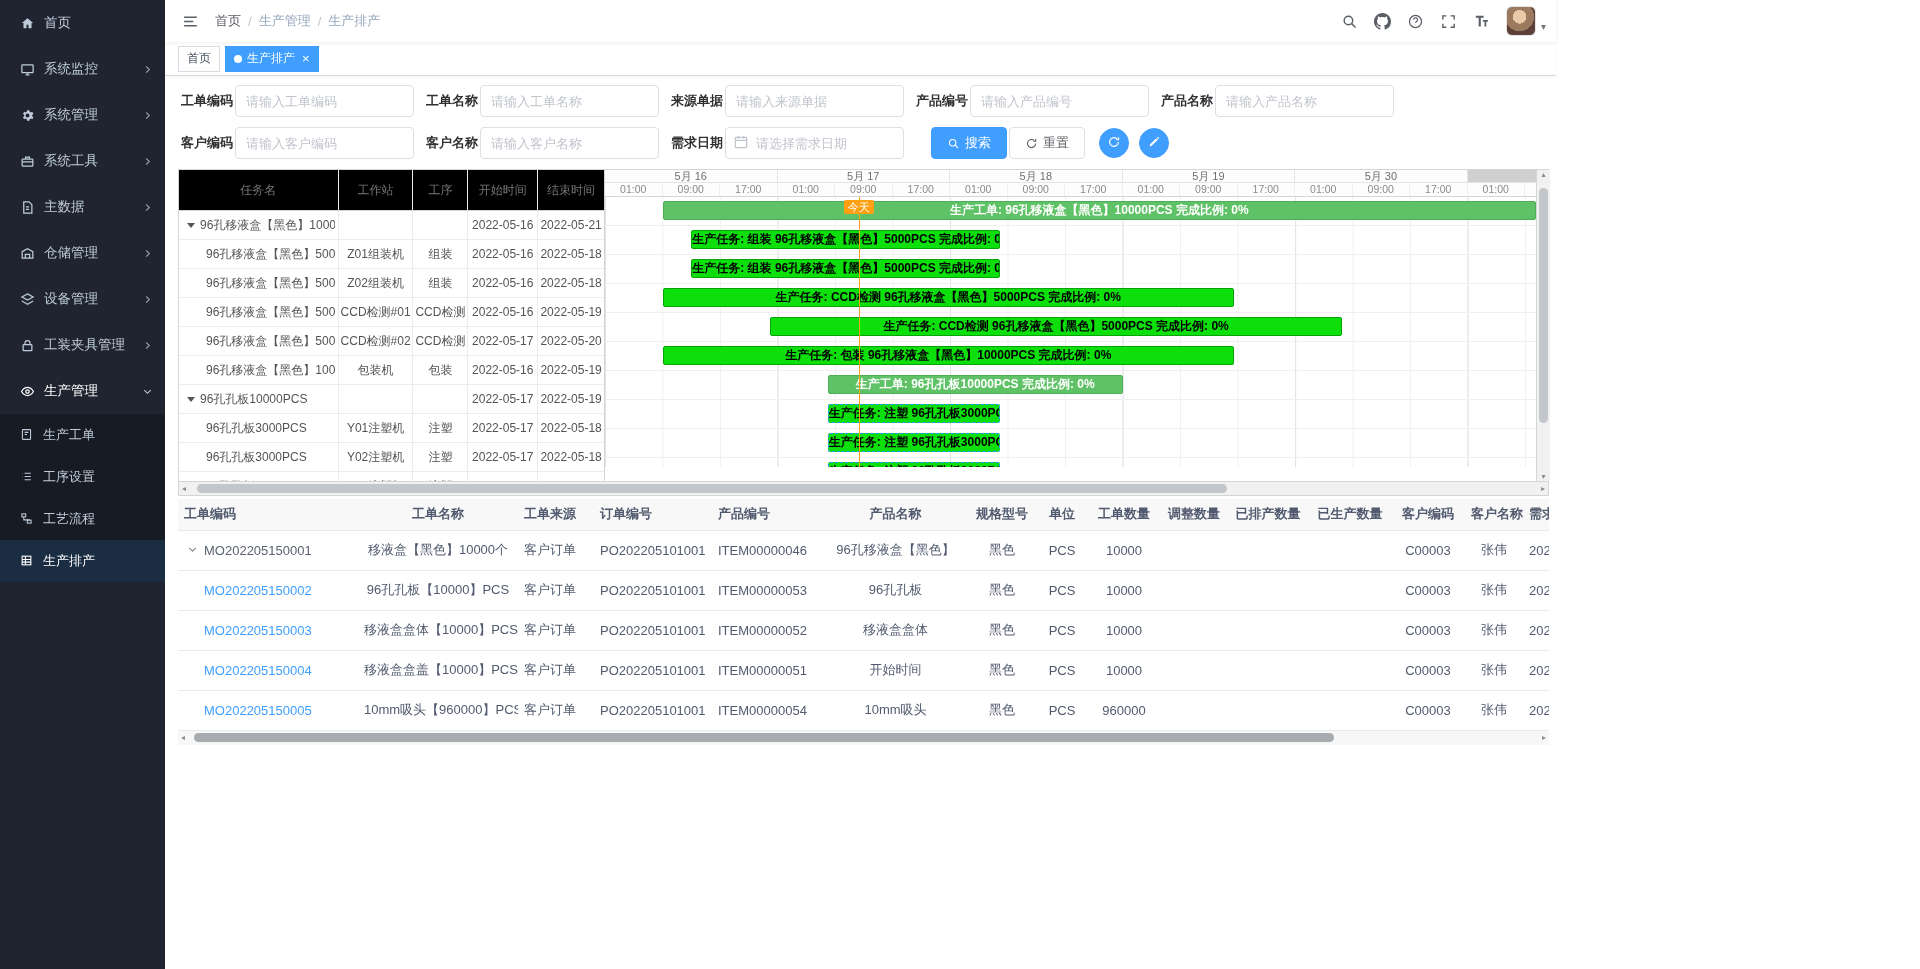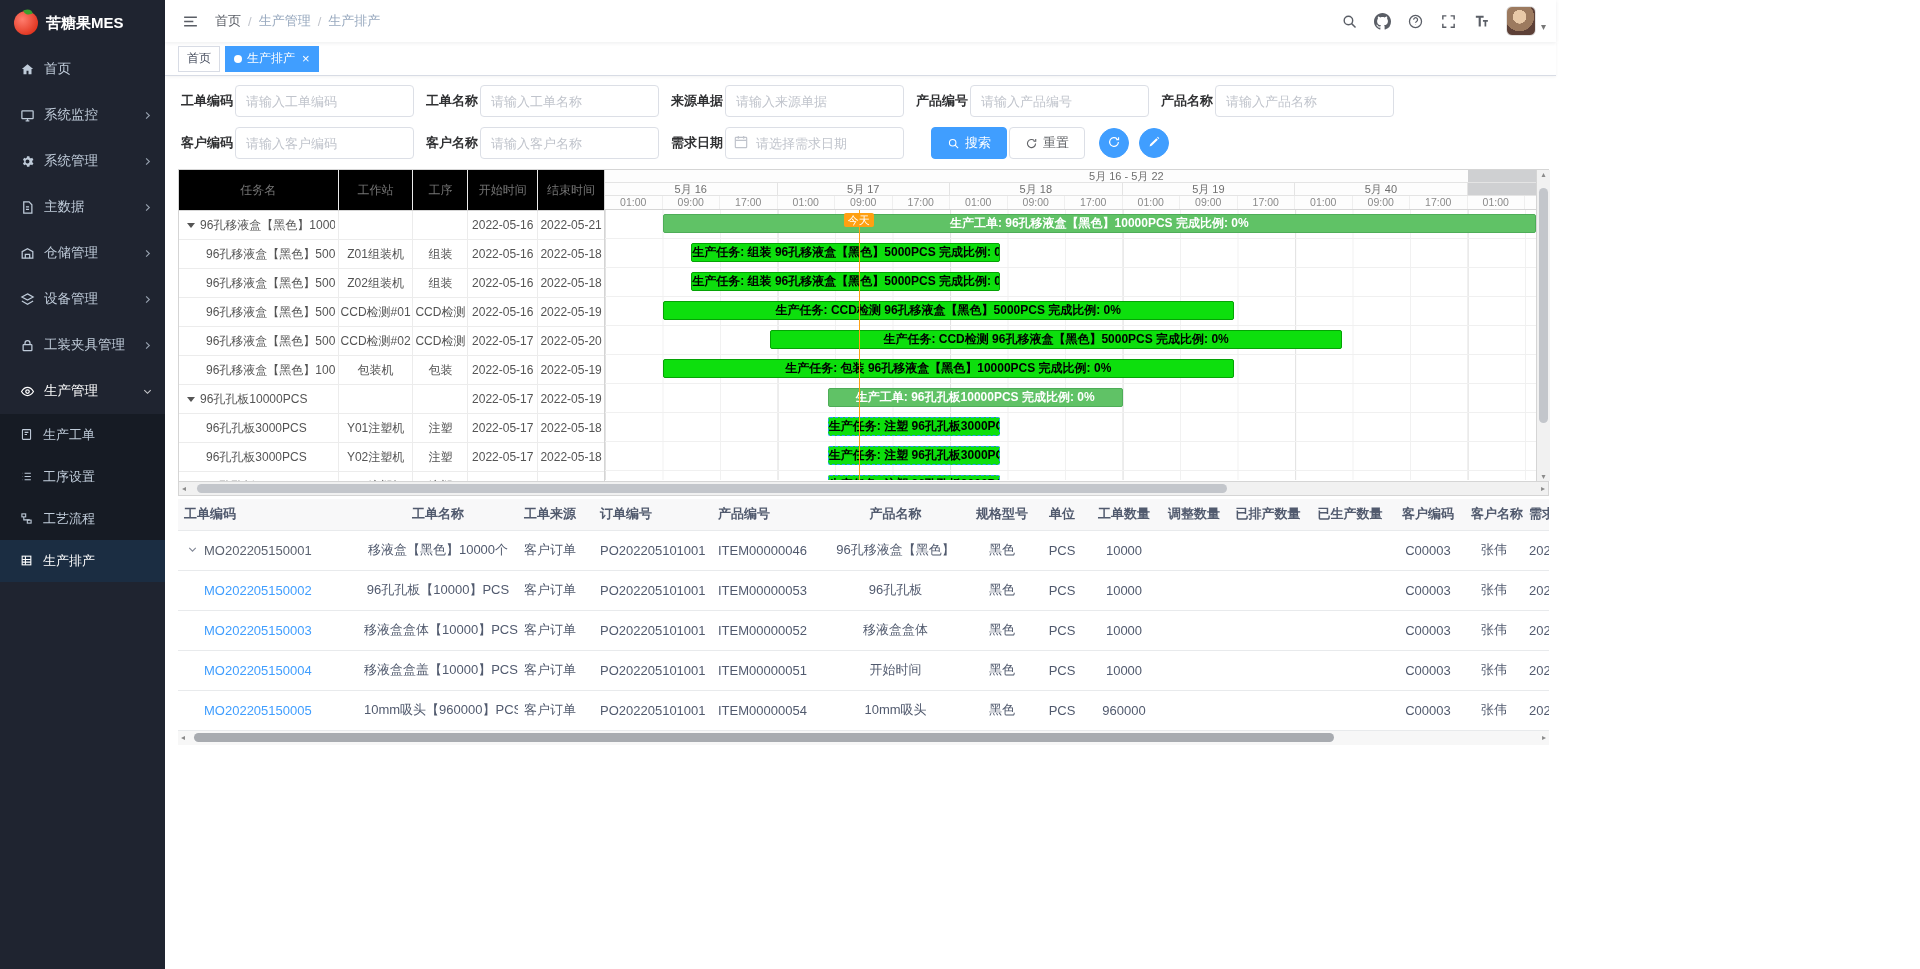--- a/index.html
+++ b/index.html
@@ -122,24 +122,20 @@
   .link{color:var(--accent);cursor:pointer;text-decoration:none}
   .code-plain{color:#5b6270}
   .orders-scroll{background:#f7f7f7;border-top:none;margin-top:0}
   .orders-scroll .hthumb{background:#a8abb0;width:1140px;left:16px}
 </style>
 </head>
 <body>
 
 <div class="app">
   <aside class="sidebar">
-    <div class="logo">
-      <span class="logo-badge"></span>
-      <span class="logo-title">苦糖果MES</span>
-    </div>
     <nav id="menu">
         <div class="menu-item ">
     <span class="mi">
             <svg viewBox="0 0 24 24" fill="currentColor">
               <path d="M12 3.5 21 11h-2.6v8.5h-4.8v-5.4h-3.2v5.4H5.6V11H3z"></path>
             </svg>
           </span>
     <span class="lbl">首页</span>
 
   </div>
@@ -157,20 +153,34 @@
             </svg>
           </span>
   </div>
         <div class="menu-item ">
     <span class="mi">
             <svg viewBox="0 0 24 24" fill="currentColor">
               <path d="M19.5 13.1a7.6 7.6 0 0 0 0-2.2l2-1.5-1.9-3.3-2.3 1a7.6 7.6 0 0 0-1.9-1.1L15 3.5h-3.8l-.4 2.5a7.6 7.6 0 0 0-1.9 1.1l-2.3-1L4.7 9.4l2 1.5a7.6 7.6 0 0 0 0 2.2l-2 1.5 1.9 3.3 2.3-1a7.6 7.6 0 0 0 1.9 1.1l.4 2.5H15l.4-2.5a7.6 7.6 0 0 0 1.9-1.1l2.3 1 1.9-3.3zM12 15.2a3.2 3.2 0 1 1 0-6.4 3.2 3.2 0 0 1 0 6.4z"></path>
             </svg>
           </span>
     <span class="lbl">系统管理</span>
+    <span class="menu-arrow ">
+            <svg viewBox="0 0 24 24" fill="none" stroke="currentColor" stroke-width="2.4">
+              <path d="M9 5l7 7-7 7"></path>
+            </svg>
+          </span>
+  </div>
+        <div class="menu-item ">
+    <span class="mi">
+            <svg viewBox="0 0 24 24" fill="none" stroke="currentColor" stroke-width="2">
+              <rect x="3.5" y="8" width="17" height="11.5" rx="1"></rect>
+              <path d="M9 8V5h6v3M3.5 12.5h17"></path>
+            </svg>
+          </span>
+    <span class="lbl">系统工具</span>
     <span class="menu-arrow ">
             <svg viewBox="0 0 24 24" fill="none" stroke="currentColor" stroke-width="2.4">
               <path d="M9 5l7 7-7 7"></path>
             </svg>
           </span>
   </div>
         <div class="menu-item ">
     <span class="mi">
             <svg viewBox="0 0 24 24" fill="none" stroke="currentColor" stroke-width="2">
               <path d="M6 3h8.5L19 7.5V21H6z"></path>
@@ -537,30 +547,26 @@
                 </div>
     <div class="g-col c1">Y03注塑机</div>
     <div class="g-col c2">注塑</div>
     <div class="g-col c3">2022-05-17</div>
     <div class="g-col c4">2022-05-18</div>
   </div>
             </div>
         </div>
         <div class="g-chart">
           <div class="chart-scale">
-            <div class="scale-month">
-              <span class="month-label">5月 16 - 5月 22</span>
-              <span class="month-grey"></span>
-            </div>
             <div class="scale-days" id="scale-days">
                 <div class="sd" style="width:18.53281853281853%">5月 16</div>
                 <div class="sd" style="width:18.53281853281853%">5月 17</div>
                 <div class="sd" style="width:18.53281853281853%">5月 18</div>
                 <div class="sd" style="width:18.53281853281853%">5月 19</div>
-                <div class="sd" style="width:18.53281853281853%">5月 40</div>
+                <div class="sd" style="width:18.53281853281853%">5月 30</div>
                 <div class="sd grey" style="flex:1"></div>
               </div>
             <div class="scale-hours" id="scale-hours">
                 <div class="sh" style="width:6.177606177606178%">01:00</div>
                 <div class="sh" style="width:6.177606177606178%">09:00</div>
                 <div class="sh" style="width:6.177606177606178%">17:00</div>
                 <div class="sh" style="width:6.177606177606178%">01:00</div>
                 <div class="sh" style="width:6.177606177606178%">09:00</div>
                 <div class="sh" style="width:6.177606177606178%">17:00</div>
                 <div class="sh" style="width:6.177606177606178%">01:00</div>

